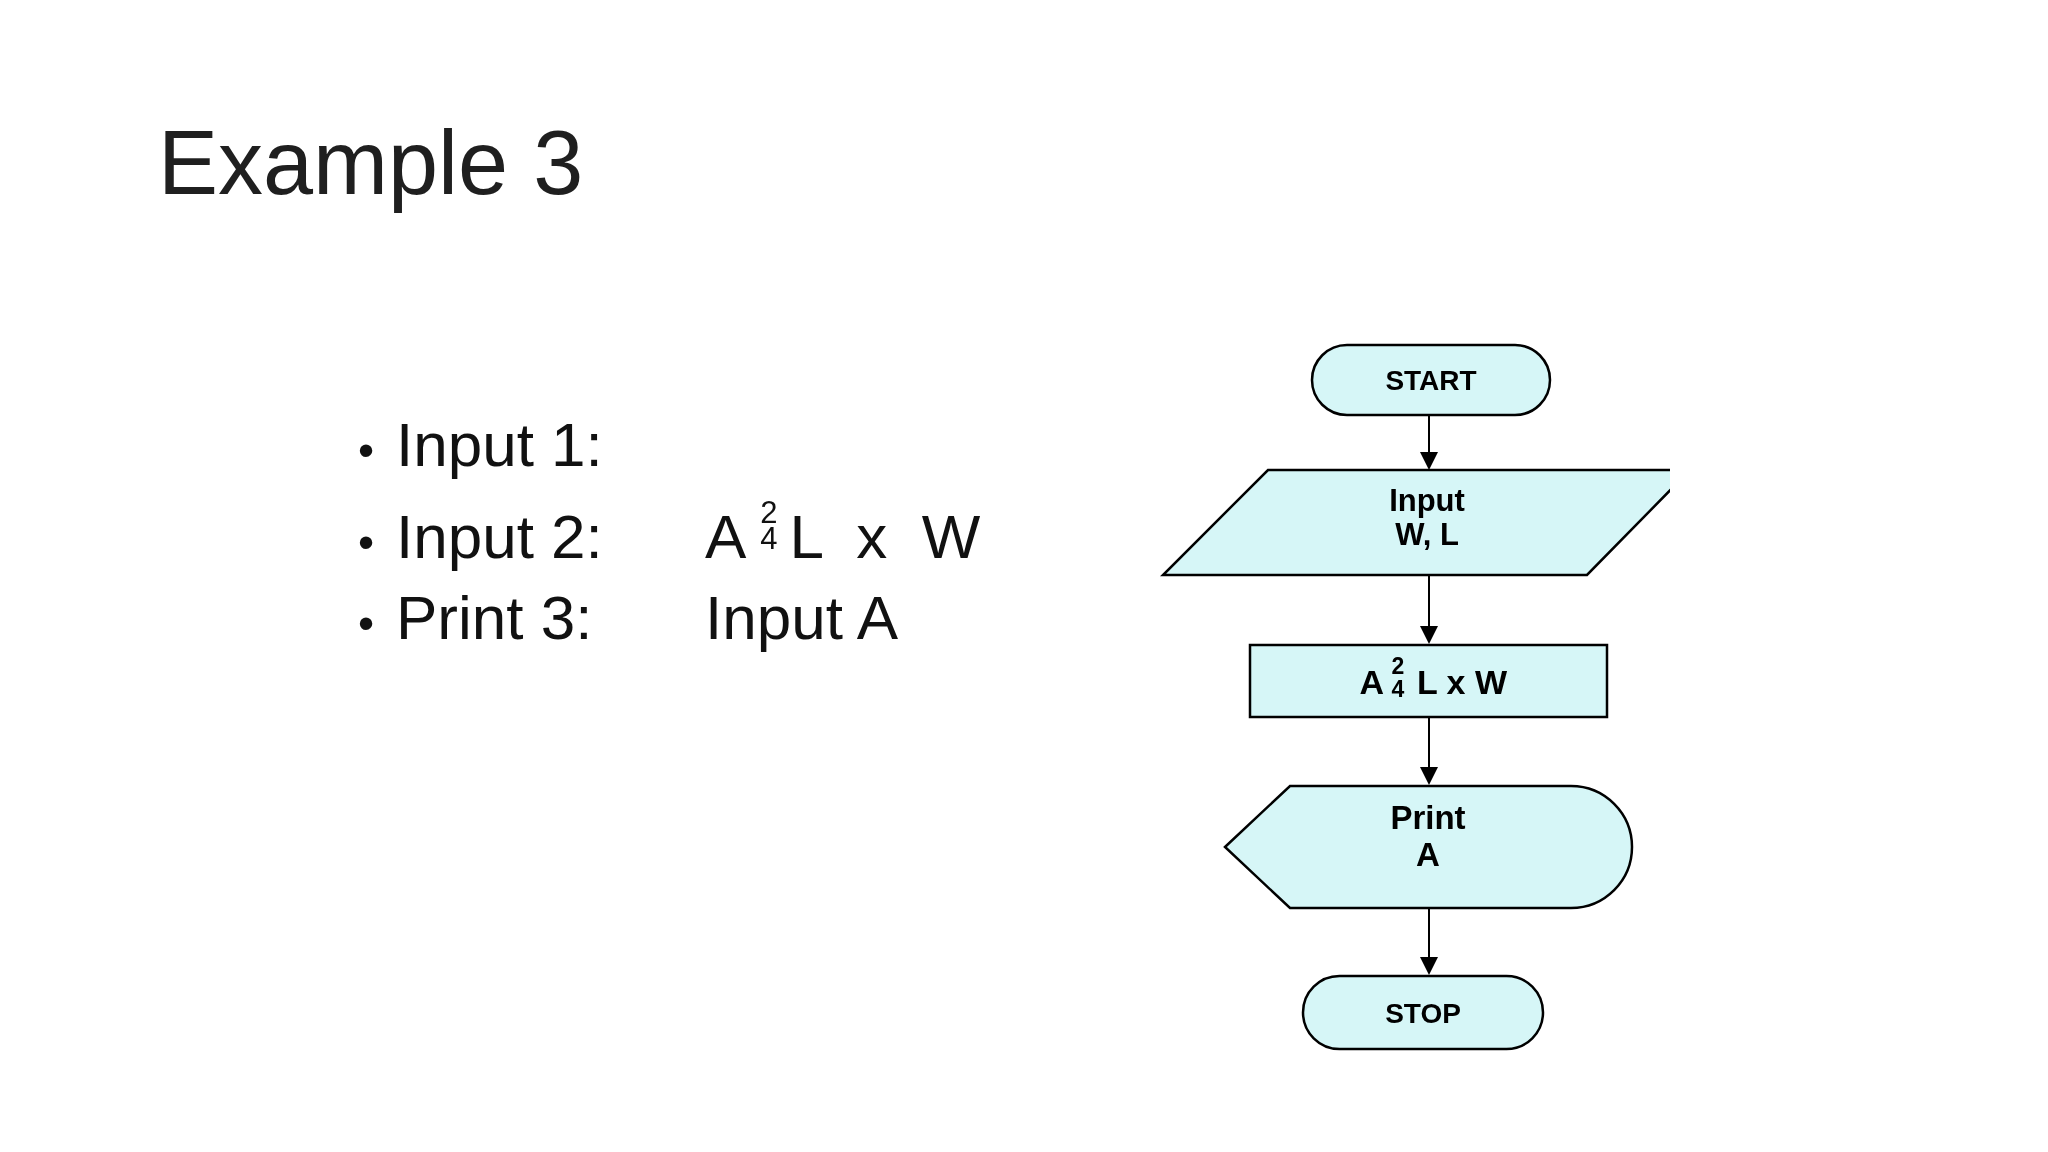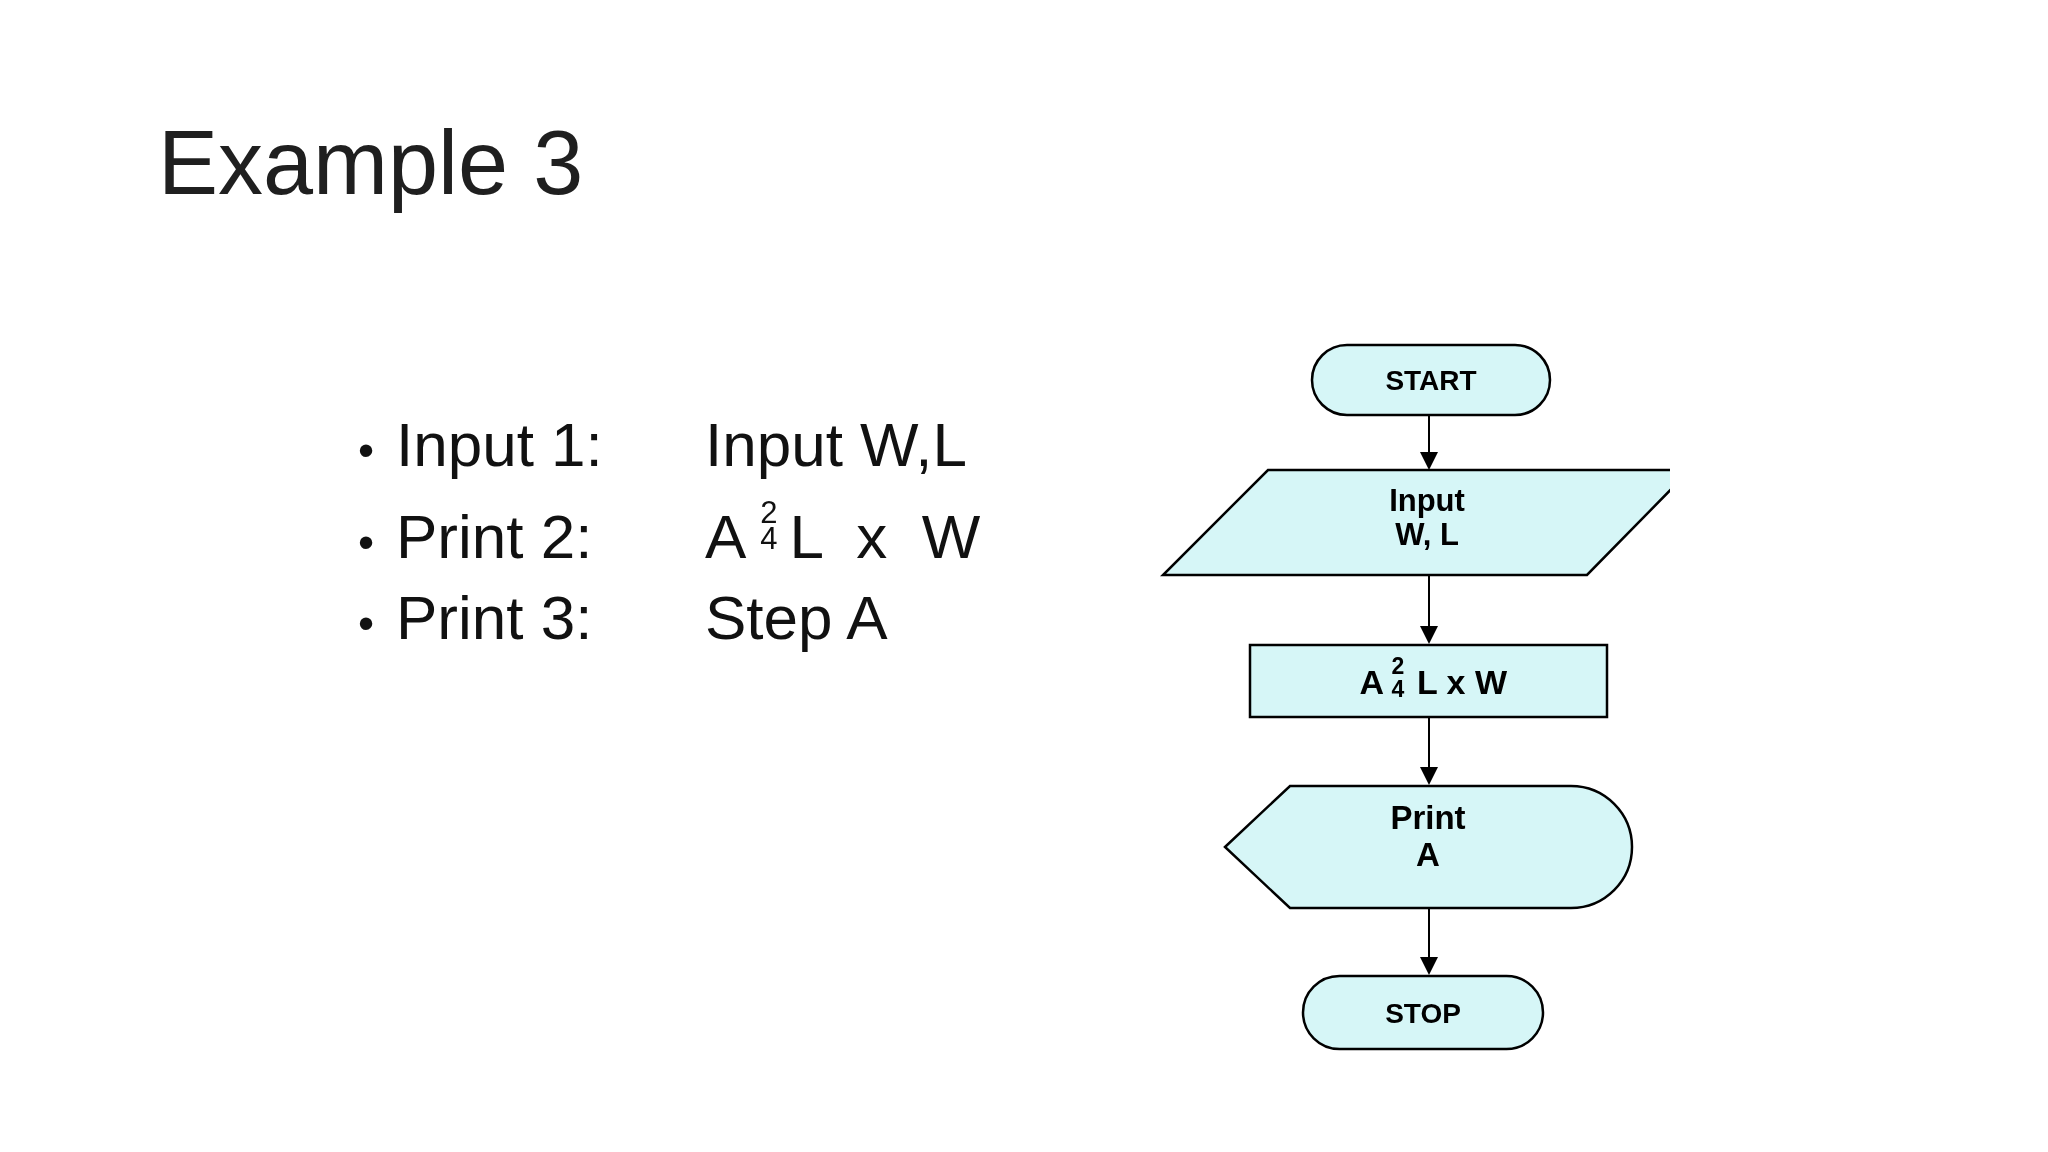--- a/index.html
+++ b/index.html
@@ -95,33 +95,32 @@
 <div class="slide">
 
   <h1 class="title">Example 3</h1>
 
 
   <div class="steps">
 
     <div class="step-row">
       <span class="bullet">•</span>
       <span class="step-label">Input 1:</span>
-      <span class="step-value">Input W,L</span>
     </div>
 
     <div class="step-row">
       <span class="bullet">•</span>
-      <span class="step-label">Print 2:</span>
+      <span class="step-label">Input 2:</span>
       <span class="step-value"><span>A</span><span class="frac"><span class="frac-top">2</span><span class="frac-bottom">4</span></span><span>L  x  W</span></span>
     </div>
 
     <div class="step-row">
       <span class="bullet">•</span>
       <span class="step-label">Print 3:</span>
-      <span class="step-value">Step A</span>
+      <span class="step-value">Input A</span>
     </div>
 
   </div>
 
   <svg class="flowchart-svg" viewBox="1130 330 540 740">
 
     <rect class="fc-shape" x="1312" y="345" width="238" height="70" rx="35" ry="35" fill="#d6f6f7"></rect>
     <text class="fc-text" x="1431" y="390" font-size="28" text-anchor="middle">START</text>
 
     <line class="fc-line" x1="1429" y1="415" x2="1429" y2="455"></line>

